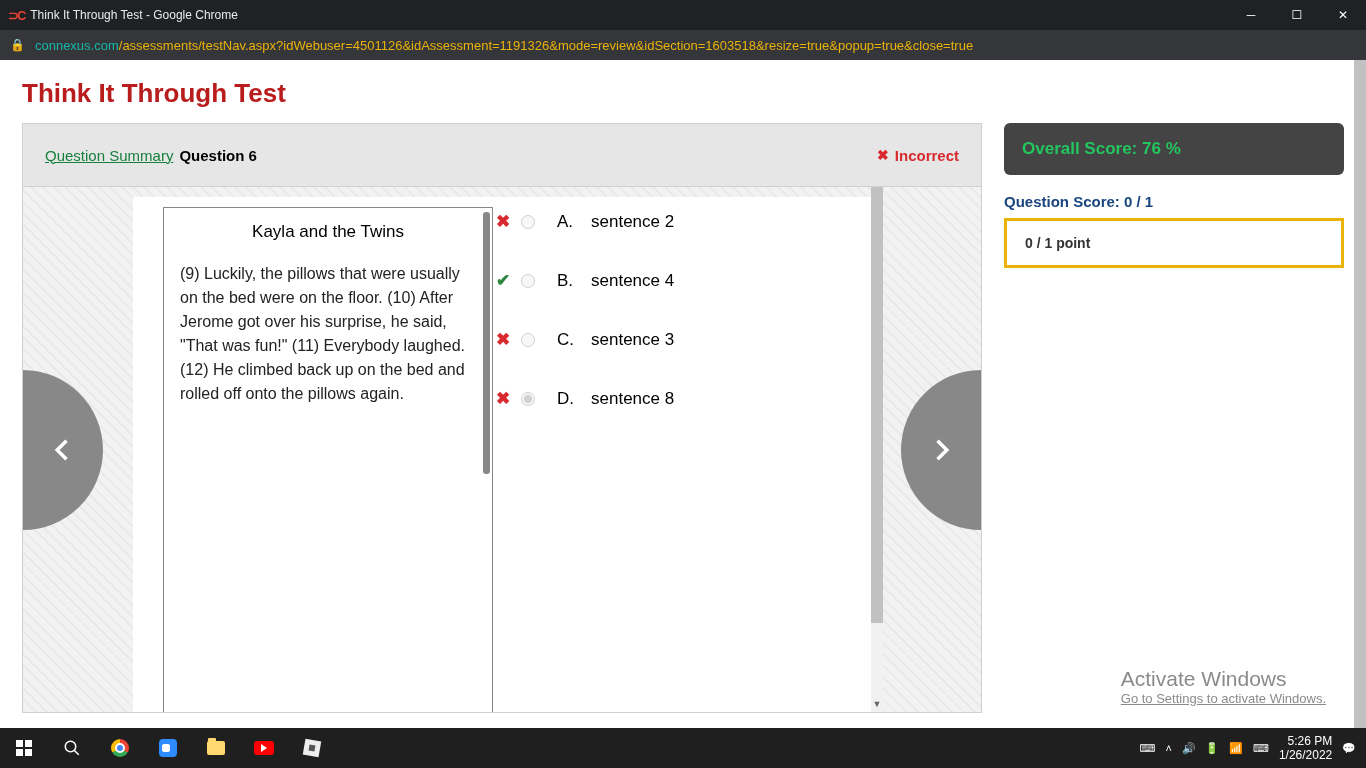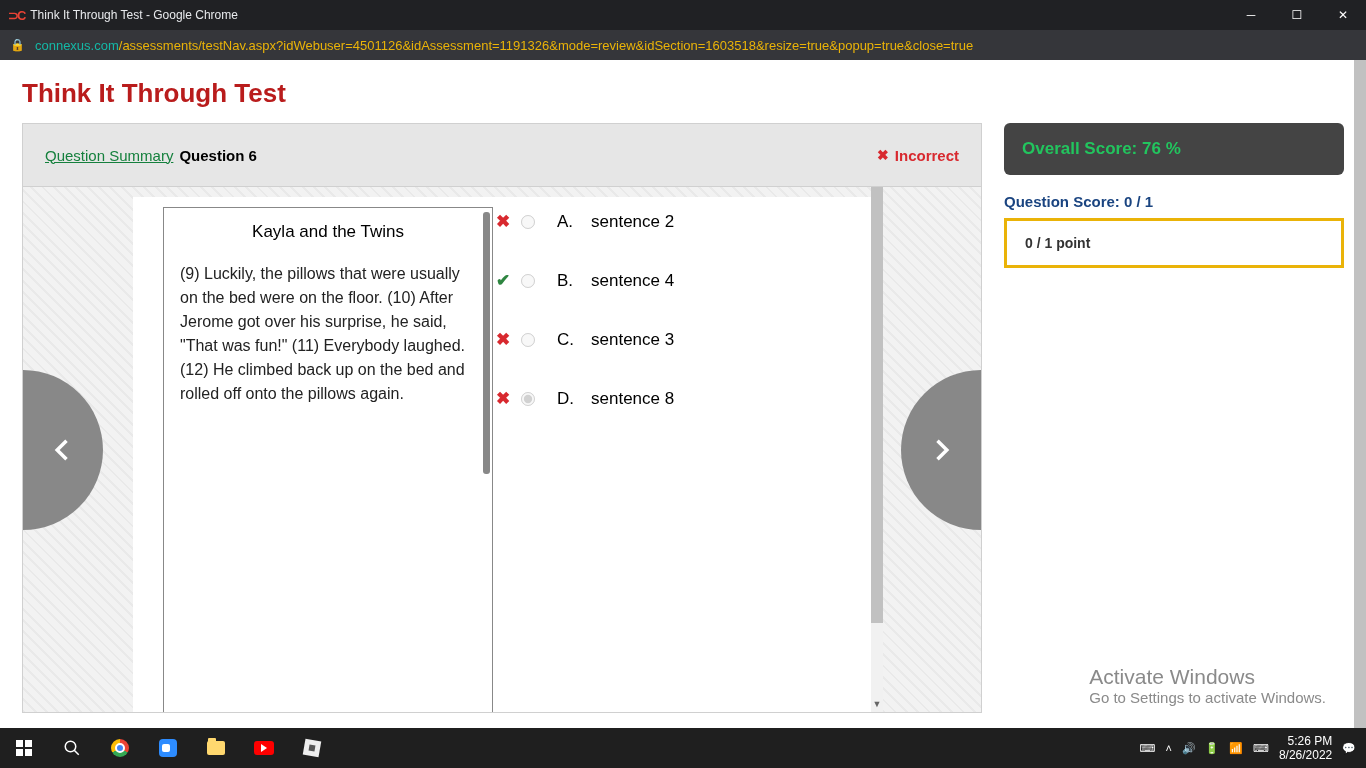--- a/index.html
+++ b/index.html
@@ -243,21 +243,21 @@
 
 .watermark {
   position: absolute;
   right: 40px;
   bottom: 62px;
   color: #8a8a8a;
   text-align: left;
   pointer-events: none;
 }
 .watermark .l1 { font-size: 21px; font-weight: 400; }
-.watermark .l2 { font-size: 15px; }
+.watermark .l2 { font-size: 13px; text-decoration: underline; }
 
 .taskbar {
   position: absolute;
   left: 0; right: 0; bottom: 0;
   height: 40px;
   background: #1f1f1f;
   display: flex;
   align-items: center;
 }
 .taskbar .tb-item {
@@ -420,17 +420,17 @@
   <div class="spacer"></div>
   <div class="tray">
     <span>⌨</span>
     <span>˄</span>
     <span>🔊</span>
     <span>🔋</span>
     <span>📶</span>
     <span>⌨</span>
     <div class="clock">
       <div>5:26 PM</div>
-      <div>8/26/2022</div>
+      <div>1/26/2022</div>
     </div>
     <span>💬</span>
   </div>
 </div>
 
 </body></html>

